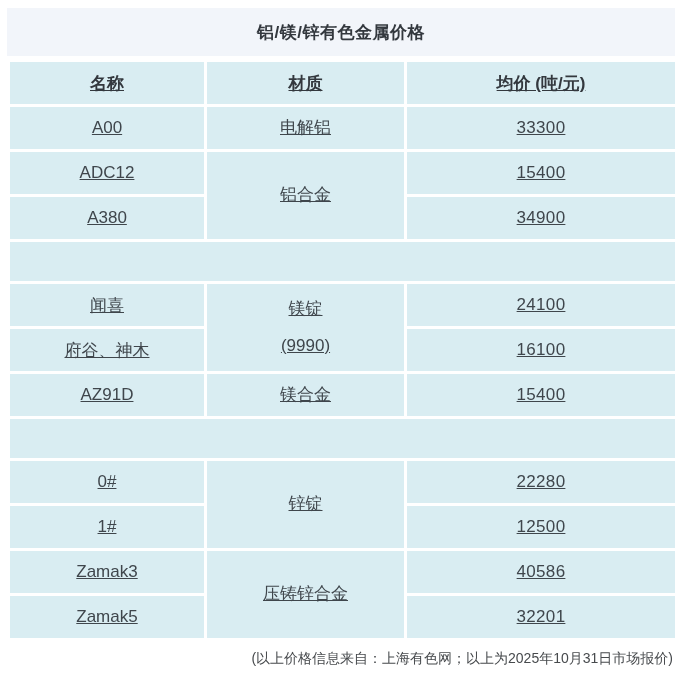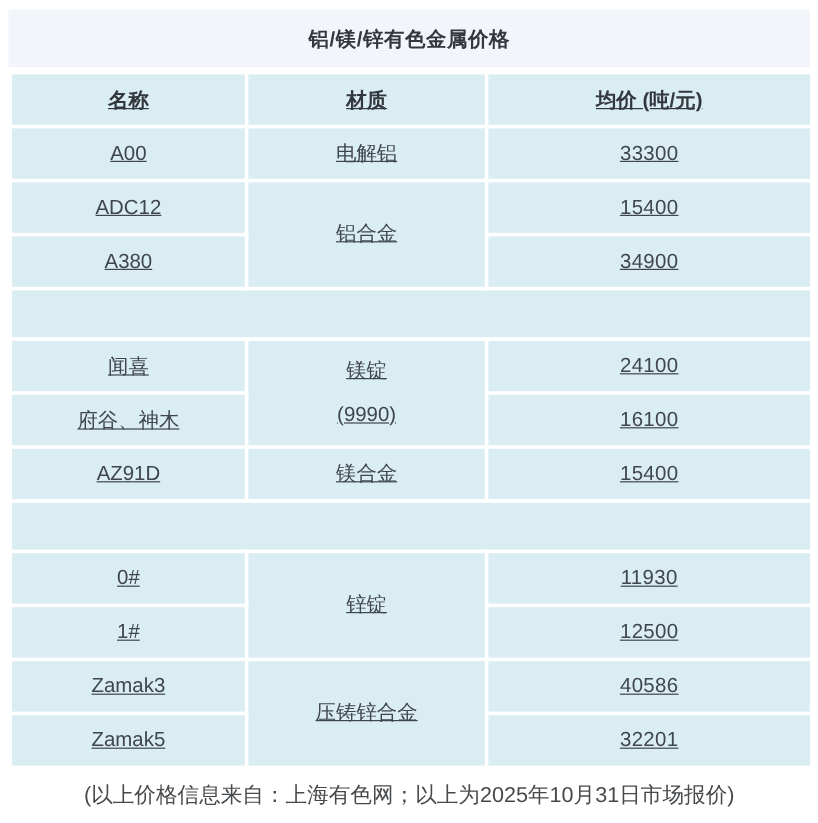--- a/index.html
+++ b/index.html
@@ -61,23 +61,23 @@
     line-height: 2.15;
   }
   .price-cell {
     letter-spacing: 0.3px;
   }
   tr.separator-row td {
     height: 39px;
   }
   .footer-note {
     padding: 9px 2px 0 2px;
-    font-size: 18px;
+    font-size: 14px;
     color: var(--footer-text, #474a4d);
-    text-align: center;
+    text-align: right;
   }
 </style>
 </head>
 <body>
 
 <div class="page">
 
   <div class="title-band">铝/镁/锌有色金属价格</div>
 
   <table class="price-table">
@@ -125,21 +125,21 @@
           <td class="name-cell">AZ91D</td>
           <td class="material-cell" rowspan="1">镁合金</td>
           <td class="price-cell">15400</td>
         </tr>
         <tr class="separator-row">
           <td colspan="3"></td>
         </tr>
         <tr>
           <td class="name-cell">0#</td>
           <td class="material-cell" rowspan="2">锌锭</td>
-          <td class="price-cell">11930</td>
+          <td class="price-cell">22280</td>
         </tr>
         <tr>
           <td class="name-cell">1#</td>
           <td class="price-cell">12500</td>
         </tr>
         <tr>
           <td class="name-cell">Zamak3</td>
           <td class="material-cell" rowspan="2">压铸锌合金</td>
           <td class="price-cell">40586</td>
         </tr>

